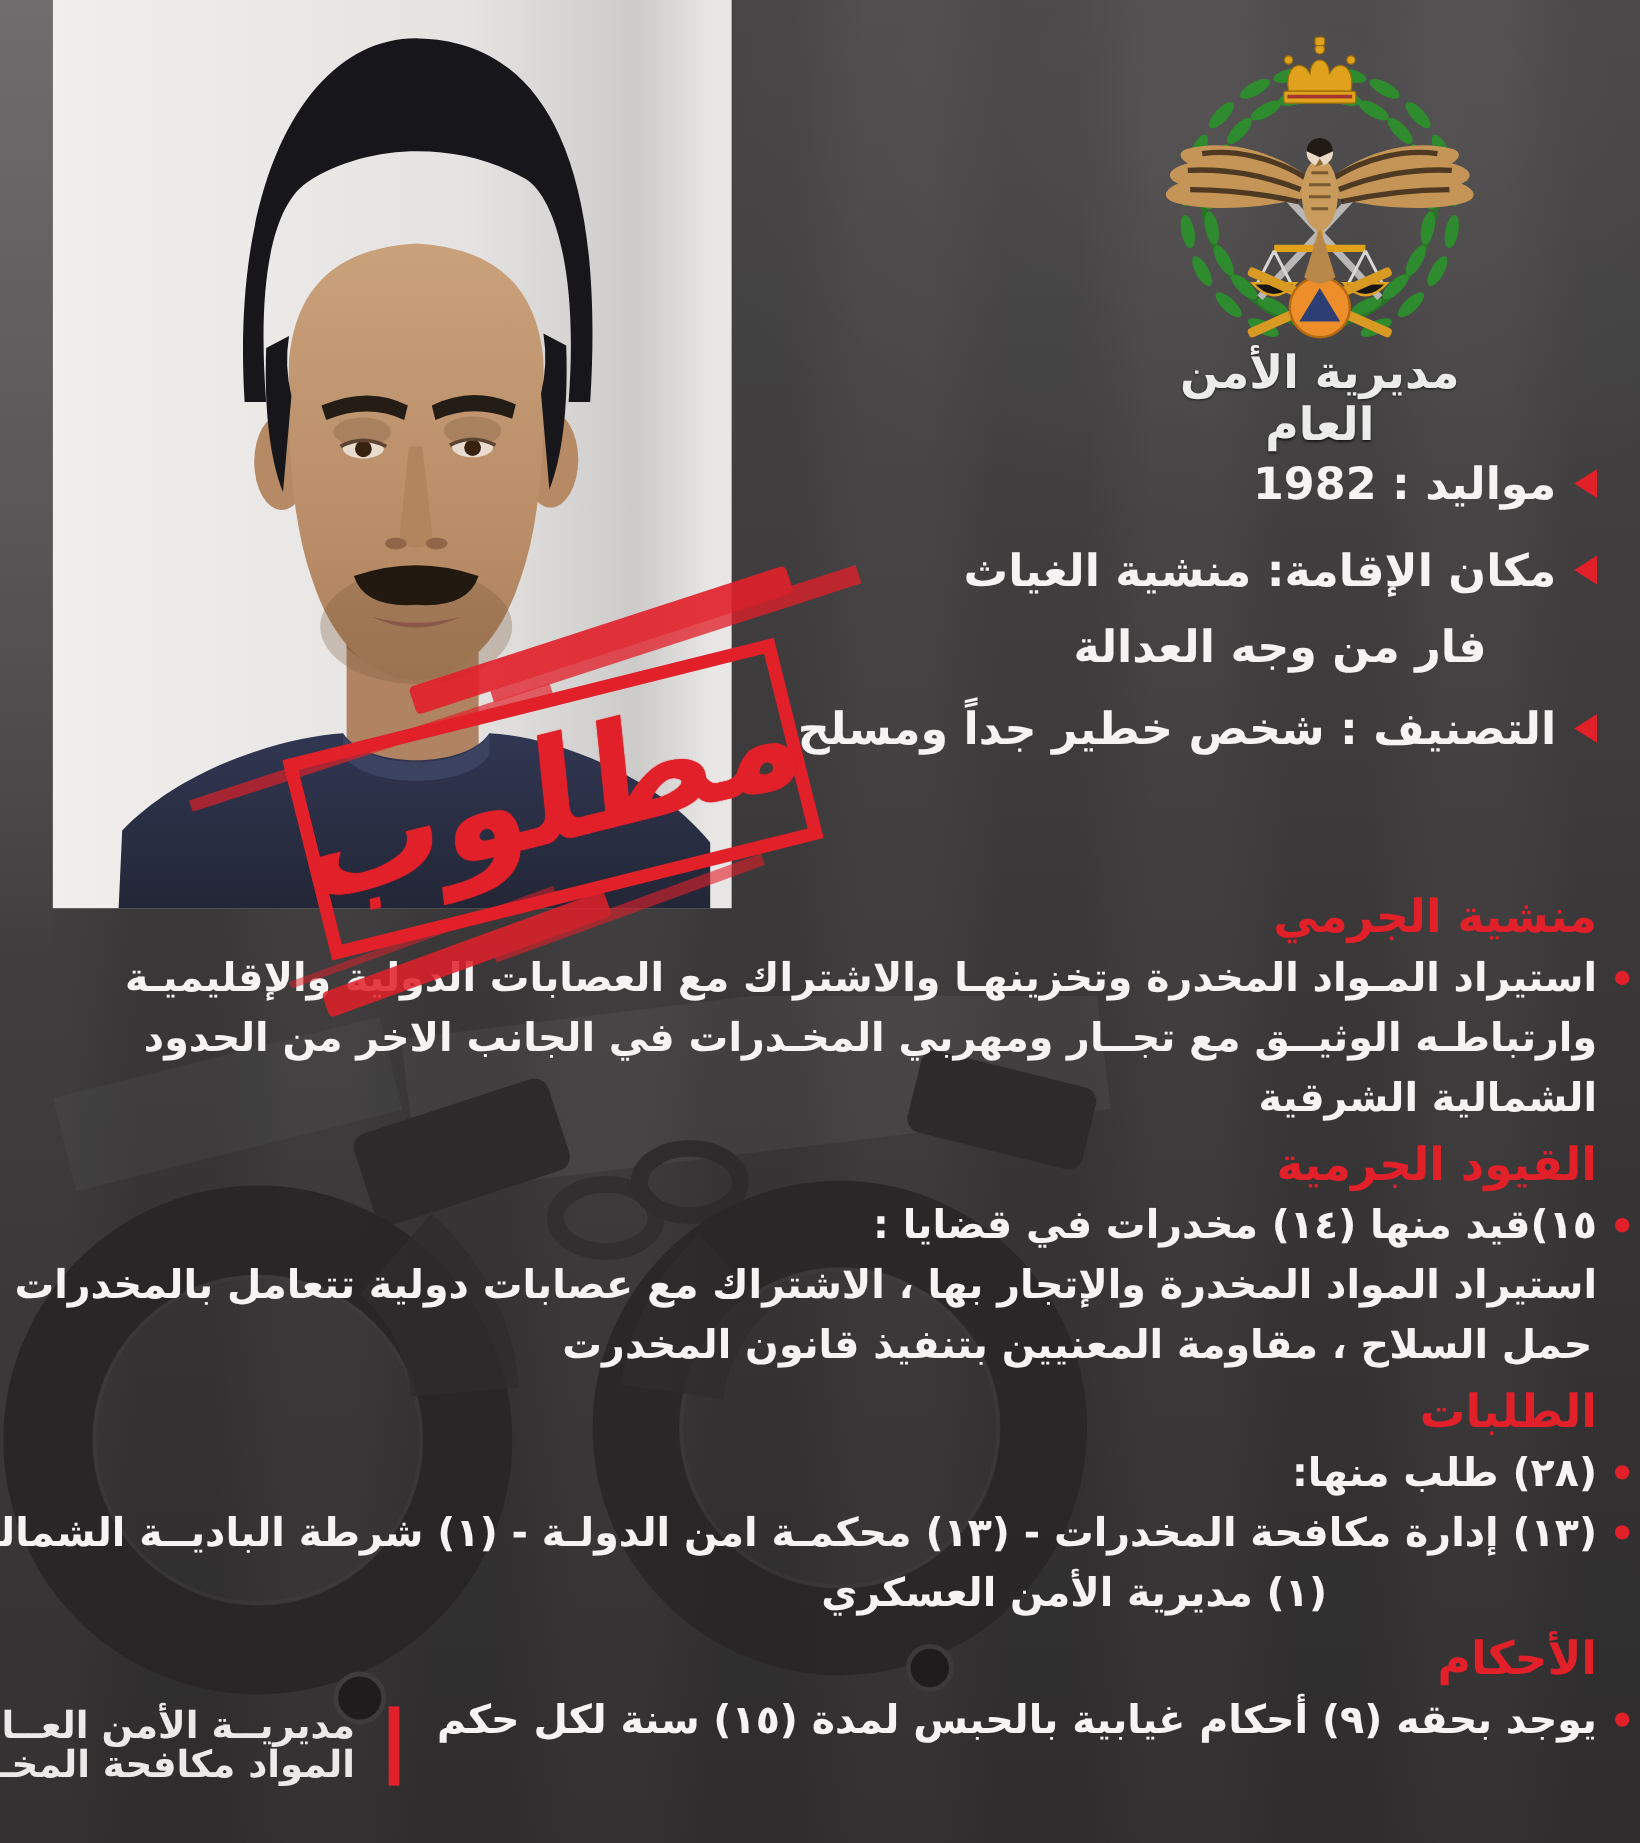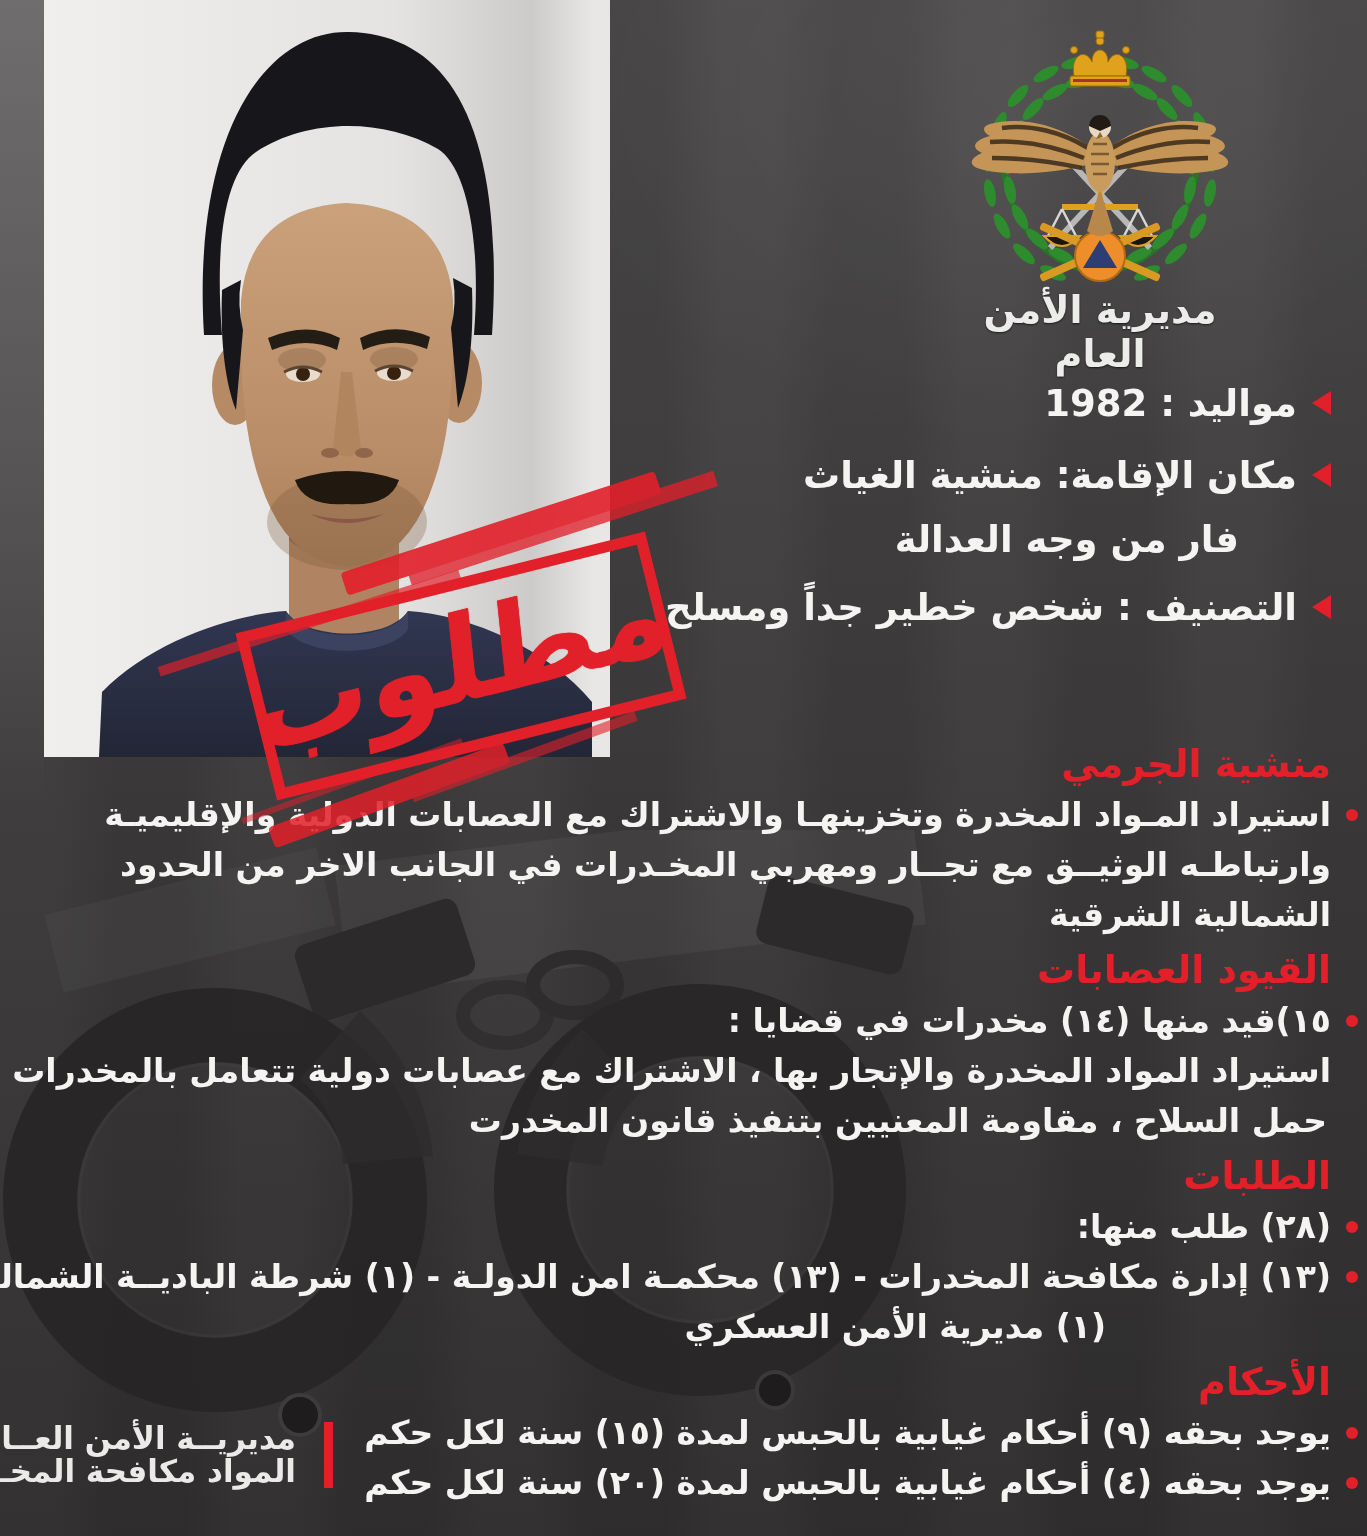--- a/index.html
+++ b/index.html
@@ -288,21 +288,21 @@
       <div class="sec-title">منشية الجرمي</div>
       <div class="item">
         <span class="dot"></span>
         <div class="ln">استيراد المـواد المخدرة وتخزينهـا والاشتراك مع العصابات الدولية والإقليميـة</div>
         <div class="ln">وارتباطـه الوثيــق مع تجــار ومهربي المخـدرات في الجانب الاخر من الحدود</div>
         <div class="ln">الشمالية الشرقية</div>
       </div>
     </div>
 
     <div class="sec">
-      <div class="sec-title">القيود العصابات</div>
+      <div class="sec-title">القيود الجرمية</div>
       <div class="item">
         <span class="dot"></span>
         <div class="ln">١٥)قيد منها (١٤) مخدرات في قضايا :</div>
         <div class="ln">استيراد المواد المخدرة والإتجار بها ، الاشتراك مع عصابات دولية تتعامل بالمخدرات</div>
         <div class="ln ind-c">حمل السلاح ، مقاومة المعنيين بتنفيذ قانون المخدرت</div>
       </div>
     </div>
 
     <div class="sec">
       <div class="sec-title">الطلبات</div>
@@ -316,24 +316,20 @@
         <div class="ln ind-b">(١) مديرية الأمن العسكري</div>
       </div>
     </div>
 
     <div class="sec">
       <div class="sec-title">الأحكام</div>
       <div class="item">
         <span class="dot"></span>
         <div class="ln">يوجد بحقه (٩) أحكام غيابية بالحبس لمدة (١٥) سنة لكل حكم</div>
       </div>
-      <div class="item">
-        <span class="dot"></span>
-        <div class="ln">يوجد بحقه (٤) أحكام غيابية بالحبس لمدة (٢٠) سنة لكل حكم</div>
-      </div>
     </div>
 
   </div>
 
   <div class="footer">
     <div>مديريــة الأمن العــام</div>
     <div>المواد مكافحة المخــدرات</div>
   </div>
 
 </div>

